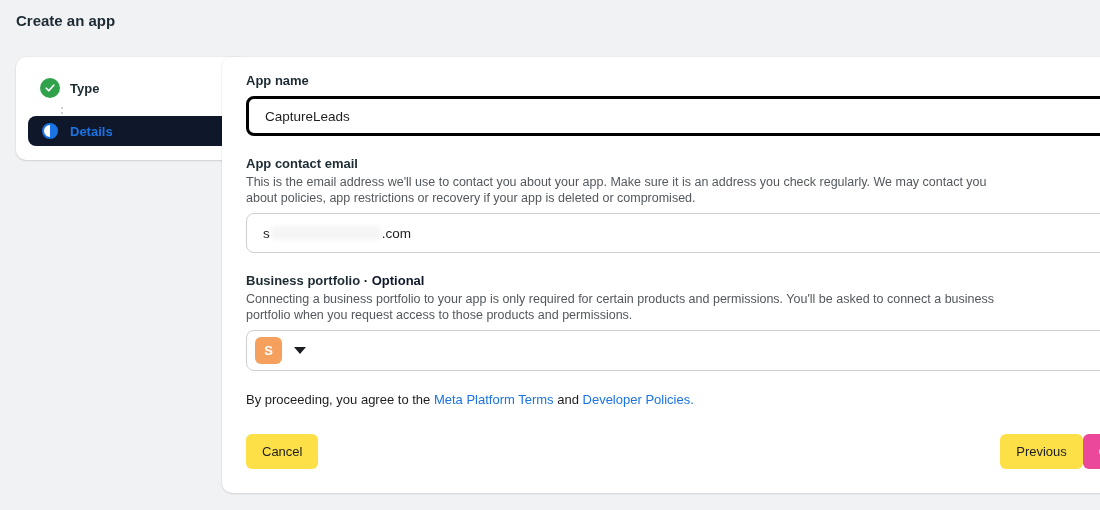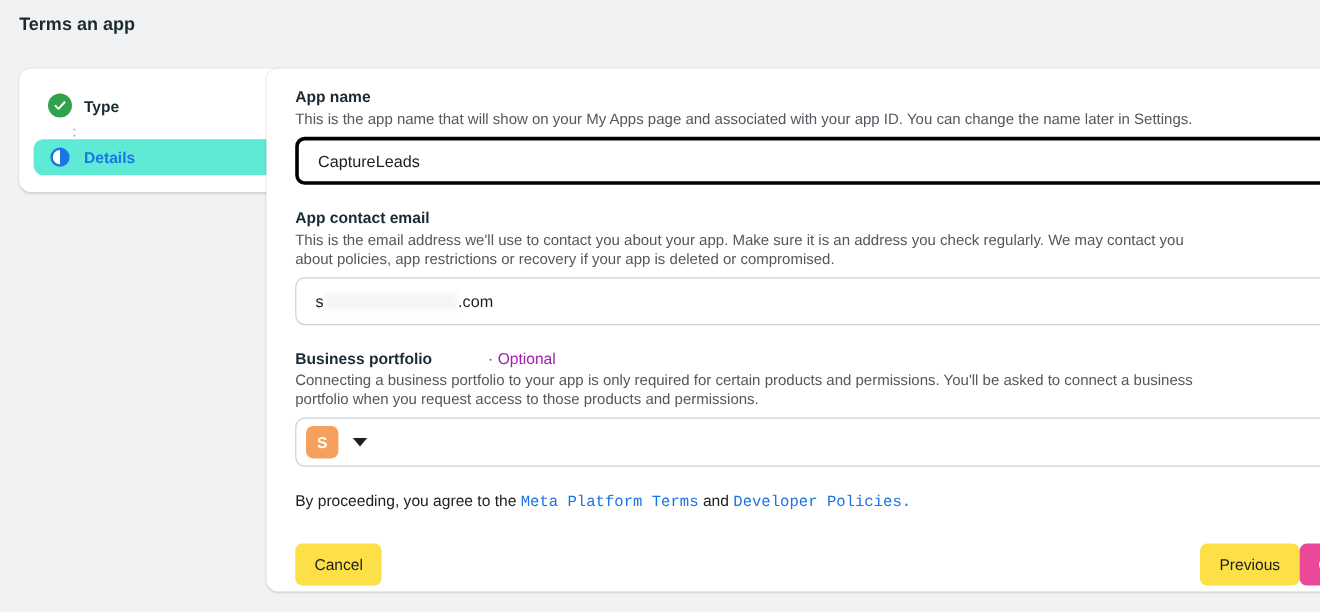--- a/index.html
+++ b/index.html
@@ -29,21 +29,21 @@
     padding: 14px 12px;
   }
   .step {
     display: flex;
     align-items: center;
     gap: 10px;
     padding: 7px 12px;
     border-radius: 8px;
     cursor: pointer;
   }
-  .step.current { background: #5eead4; }
+  .step.current { background: #0f172a; }
   .step-label { font-size: 13px; font-weight: 700; color: #1c2b33; }
   .step.current .step-label { color: #1b74e4; }
   .check-circle {
     width: 20px; height: 20px;
     border-radius: 50%;
     background: #31a24c;
     display: flex; align-items: center; justify-content: center;
     flex: none;
   }
   .half-circle {
@@ -76,21 +76,21 @@
     box-shadow: 0 1px 2px rgba(0,0,0,0.12), 0 0 0 1px rgba(0,0,0,0.02);
     padding: 16px 24px 30px;
   }
   .group { margin-bottom: 20px; }
   .field-label {
     font-size: 13px;
     font-weight: 700;
     line-height: 16px;
     color: #1c2b33;
   }
-  .optional { font-weight: 400; color: #a21caf; margin-left: 43px; }
+  .optional { font-weight: 700; color: #0f172a; }
   .field-desc {
     font-size: 12.5px;
     line-height: 16px;
     color: #53585e;
     margin-top: 2px;
     max-width: 774px;
   }
   .input-wrap { position: relative; margin-top: 7px; }
   .text-input {
     width: 100%;
@@ -162,21 +162,21 @@
     border-right: 6px solid transparent;
     border-top: 7px solid #1c1e21;
     flex: none;
   }
   .terms {
     font-size: 13px;
     line-height: 17px;
     color: #1c1e21;
     margin: 18px 0 0;
   }
-  .terms a { color: #1b74e4; text-decoration: none; cursor: pointer; font-family: Liberation Mono, monospace; }
+  .terms a { color: #1b74e4; text-decoration: none; cursor: pointer; }
   .actions {
     margin-top: 26px;
     display: flex;
     align-items: center;
     justify-content: space-between;
   }
   .actions-right { display: flex; }
   .btn {
     height: 35px;
     border: none;
@@ -191,21 +191,21 @@
   }
   .btn-primary {
     background: #ec4899;
     color: #fff;
     font-weight: 700;
   }
 </style>
 </head>
 <body>
 
-<h1 class="page-title">Terms an app</h1>
+<h1 class="page-title">Create an app</h1>
 
 <aside class="stepper-card">
   <div class="step">
     <span class="check-circle">
       <svg width="12" height="12" viewBox="0 0 24 24">
           <path d="M4.5 12.5 L9.5 17.5 L19.5 6.5" fill="none" stroke="#ffffff" stroke-width="3.4" stroke-linecap="round" stroke-linejoin="round"></path>
         </svg>
     </span>
     <span class="step-label">Type</span>
   </div>
@@ -216,21 +216,20 @@
   <div class="step current">
     <span class="half-circle"></span>
     <span class="step-label">Details</span>
   </div>
 </aside>
 
 <main class="form-card">
 
   <div class="group">
     <div class="field-label">App name</div>
-    <div class="field-desc">This is the app name that will show on your My Apps page and associated with your app ID. You can change the name later in Settings.</div>
     <div class="input-wrap">
       <input class="text-input" type="text" value="CaptureLeads" style="">
       <span class="char-counter">12/30</span>
     </div>
   </div>
 
   <div class="group">
     <div class="field-label">App contact email</div>
     <div class="field-desc">This is the email address we'll use to contact you about your app. Make sure it is an address you check regularly. We may contact you about policies, app restrictions or recovery if your app is deleted or compromised.</div>
     <div class="input-like">

